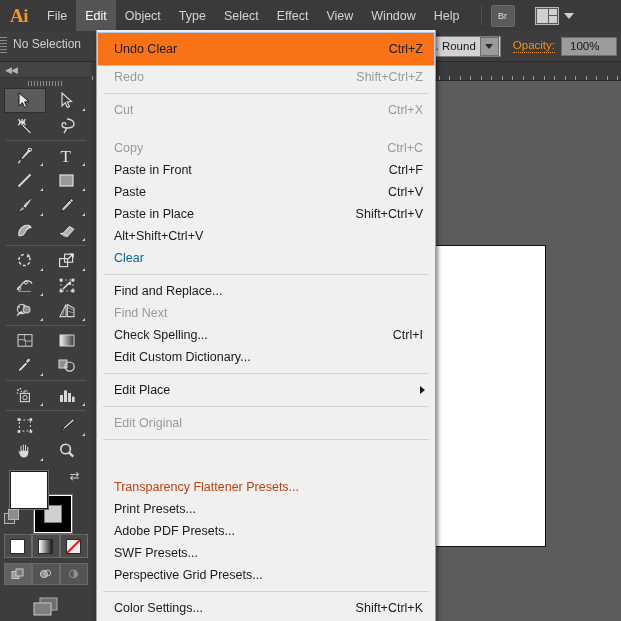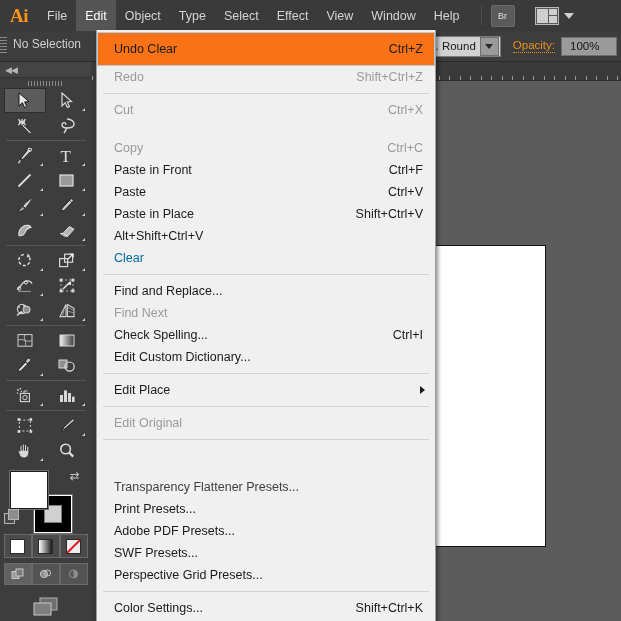--- a/index.html
+++ b/index.html
@@ -643,21 +643,21 @@
       <div style="height: 1px; background: rgb(210, 210, 210); margin: 5px 6px;"></div>
       <div style="display: flex; align-items: center; height: 22px; padding: 0px 8px 0px 17px; position: relative; font-size: 12.5px; color: rgb(26, 26, 26);">
         <span style="flex: 1 1 0%; white-space: nowrap;">Edit Place</span>
         <span style="width: 0px; height: 0px; border-top: 4px solid transparent; border-bottom: 4px solid transparent; border-left: 5px solid rgb(26, 26, 26); margin-left: 6px; margin-right: 2px;"></span>
       </div>
       <div style="height: 1px; background: rgb(210, 210, 210); margin: 5px 6px;"></div>
       <div style="display: flex; align-items: center; height: 22px; padding: 0px 8px 0px 17px; position: relative; font-size: 12.5px; color: rgb(154, 154, 154);">
         <span style="flex: 1 1 0%; white-space: nowrap;">Edit Original</span>
       </div>
       <div style="height: 1px; background: rgb(210, 210, 210); margin: 5px 6px;"></div>
-      <div style="display: flex; align-items: center; height: 22px; padding: 0px 8px 0px 17px; position: relative; font-size: 12.5px; color: #404040; margin-top: 36px;">
+      <div style="display: flex; align-items: center; height: 22px; padding: 0px 8px 0px 17px; position: relative; font-size: 12.5px; color: #c2410c; margin-top: 36px;">
         <span style="flex: 1 1 0%; white-space: nowrap;">Transparency Flattener Presets...</span>
       </div>
       <div style="display: flex; align-items: center; height: 22px; padding: 0px 8px 0px 17px; position: relative; font-size: 12.5px; color: rgb(26, 26, 26);">
         <span style="flex: 1 1 0%; white-space: nowrap;">Print Presets...</span>
       </div>
       <div style="display: flex; align-items: center; height: 22px; padding: 0px 8px 0px 17px; position: relative; font-size: 12.5px; color: rgb(26, 26, 26);">
         <span style="flex: 1 1 0%; white-space: nowrap;">Adobe PDF Presets...</span>
       </div>
       <div style="display: flex; align-items: center; height: 22px; padding: 0px 8px 0px 17px; position: relative; font-size: 12.5px; color: rgb(26, 26, 26);">
         <span style="flex: 1 1 0%; white-space: nowrap;">SWF Presets...</span>

